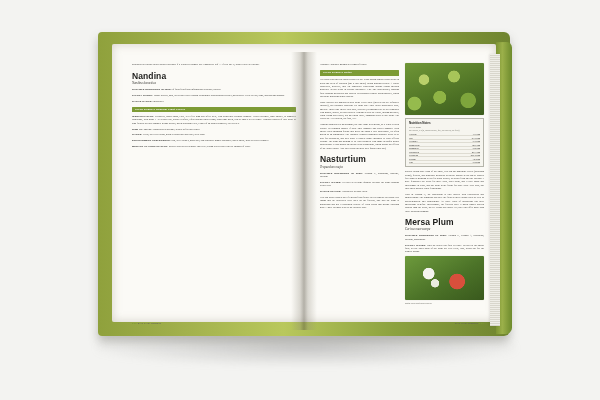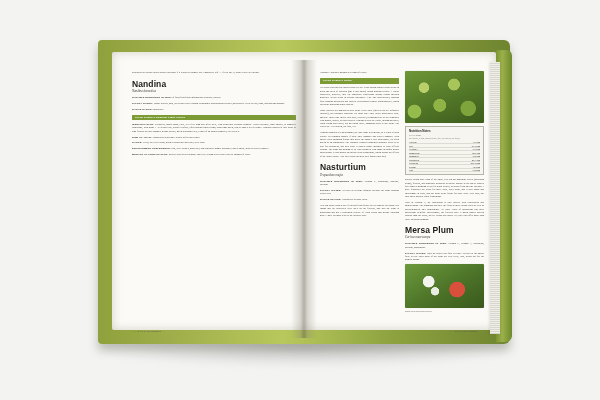--- a/index.html
+++ b/index.html
@@ -12,21 +12,21 @@
 
   
   .shadow{
     position:absolute;left:96px;top:330px;width:420px;height:36px;
     background:radial-gradient(ellipse at 50% 50%, rgba(120,120,120,.35) 0%, rgba(150,150,150,.10) 60%, rgba(255,255,255,0) 75%);
     filter:blur(3px);
   }
 
   
   .book{
-    position:absolute;left:104px;top:44px;width:400px;height:296px;
+    position:absolute;left:104px;top:36px;width:400px;height:296px;
   }
   .cover{
     position:absolute;left:-6px;top:-4px;width:412px;height:304px;
     background:linear-gradient(90deg,#8fa13c 0%, #9fae4a 18%, #b9c85c 45%, #8ca23f 72%, #6f8430 100%);
     border-radius:4px 6px 6px 4px;
     box-shadow:0 6px 10px rgba(90,90,80,.35);
   }
   .cover-edge-right{
     position:absolute;right:-8px;top:6px;width:16px;height:292px;
     background:linear-gradient(90deg,#7d9434,#9bb04a 40%,#6d8a2c 100%);

